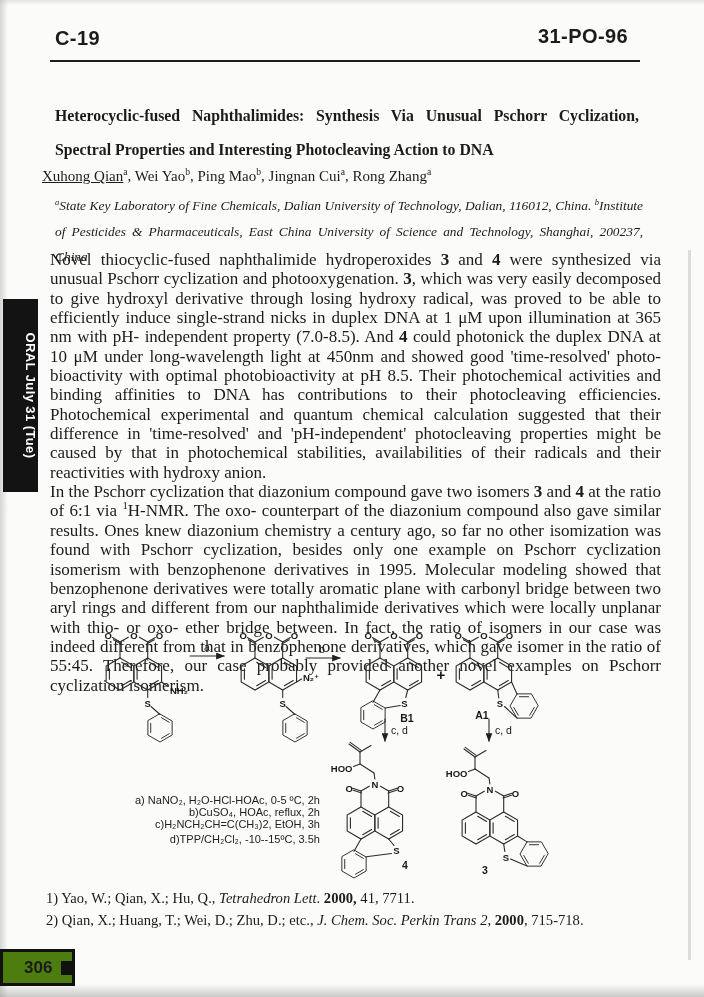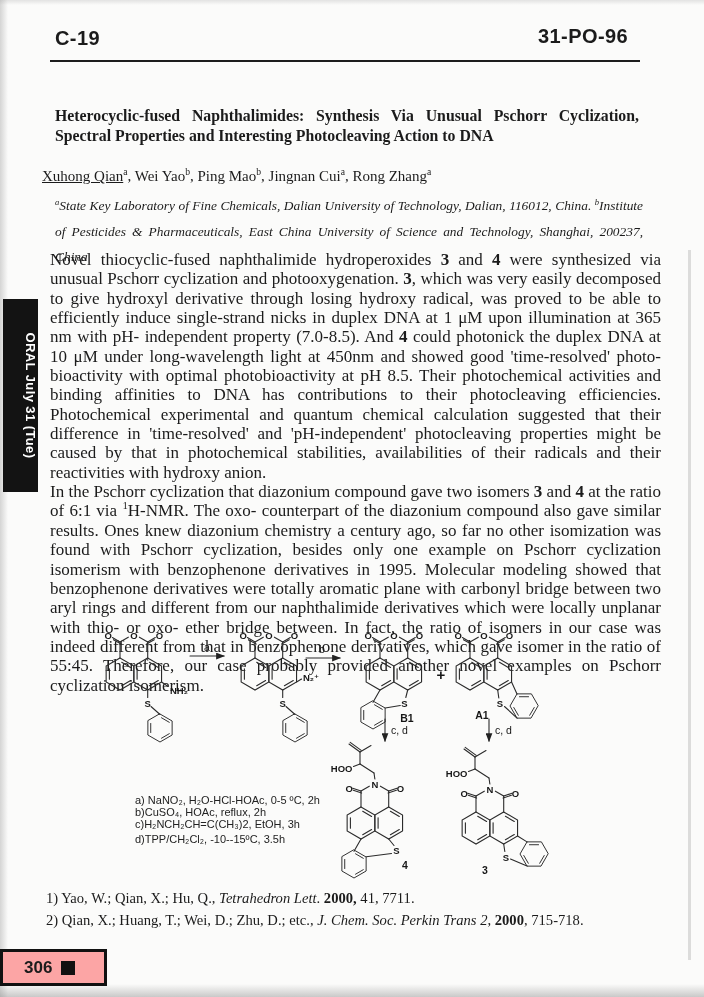--- a/index.html
+++ b/index.html
@@ -14,21 +14,21 @@
   #edge-top{left:0;top:0;width:704px;height:5px;background:linear-gradient(to bottom,rgba(170,170,170,.30),rgba(170,170,170,0));}
   #edge-bottom{left:0;top:984px;width:704px;height:13px;background:linear-gradient(to top,rgba(140,140,140,.45),rgba(140,140,140,0));}
   #edge-right{left:688px;top:250px;width:3px;height:710px;background:rgba(140,140,140,.28);}
   
   #hdr-left{left:55px;top:27px;font:bold 20px "Liberation Sans","DejaVu Sans",sans-serif;letter-spacing:.4px;}
   #hdr-right{right:76px;top:25px;font:bold 20px "Liberation Sans","DejaVu Sans",sans-serif;letter-spacing:.4px;}
   #hdr-rule{left:50px;top:60px;width:590px;height:2px;background:#1d1d1d;}
   
   .title-line{left:55px;width:584px;font-weight:bold;font-size:15.8px;}
   #title1{top:86px;text-align:justify;text-align-last:justify;margin-top:21px;}
-  #title2{top:127px;}
+  #title2{top:141px;}
   
   #authors{left:42px;top:168px;font-size:15px;}
   #affil{left:55px;top:193px;width:588px;font-style:italic;font-size:13.4px;line-height:25.5px;text-align:justify;}
   
   #abstract{left:50px;top:250px;width:611px;font-size:17px;line-height:19.35px;text-align:justify;}
   #abstract p{margin:0;}
   
   .run-b{font-weight:bold;text-align:right;}
   .run-i{font-style:italic;}
   .run-u{text-decoration:underline;}
@@ -43,27 +43,27 @@
   #scheme line, #scheme polygon{stroke:#2b2b2b;stroke-width:1.1;fill:none;stroke-linecap:round;}
   #scheme text{fill:#161616;dominant-baseline:central;}
   .atom{font:600 9.5px "Liberation Sans","DejaVu Sans",sans-serif;text-anchor:middle;}
   .atom-start{text-anchor:start;}
   .atom-end{text-anchor:end;}
   .slabel{font:bold 10.5px "Liberation Sans","DejaVu Sans",sans-serif;text-anchor:middle;}
   .alabel{font:10.5px "Liberation Sans","DejaVu Sans",sans-serif;text-anchor:middle;}
   .alabel-start{text-anchor:start;}
   .plus-sign{font:bold 15px "Liberation Sans","DejaVu Sans",sans-serif;text-anchor:middle;}
   
-  #conditions{left:135px;top:794px;font:11px "Liberation Sans","DejaVu Sans",sans-serif;color:#222;line-height:12px;}
+  #conditions{left:135px;top:794px;font:11px "Liberation Sans","DejaVu Sans",sans-serif;color:#222;line-height:12px;text-align:right;}
   #conditions .cond-d{margin-top:3px;}
   
   #refs{left:46px;top:888px;width:628px;font-size:14.6px;line-height:21.8px;}
   
-  #pagebox{left:0;top:949px;width:107px;height:37px;border:3px solid #111;box-sizing:border-box;
-    display:flex;align-items:center;background:#fca5a5;}
+  #pagebox{left:0;top:949px;width:75px;height:37px;border:3px solid #111;box-sizing:border-box;
+    display:flex;align-items:center;background:#4d7c0f;}
   #pagenum{font:bold 17px "Liberation Sans","DejaVu Sans",sans-serif;margin-left:21px;}
   .sq{width:14px;height:14px;background:#111;margin-left:9px;}
 </style>
 </head>
 <body>
 
 <div class="abs" id="edge-left"></div>
 <div class="abs" id="edge-top"></div>
 <div class="abs" id="edge-bottom"></div>
 <div class="abs" id="edge-right"></div>

